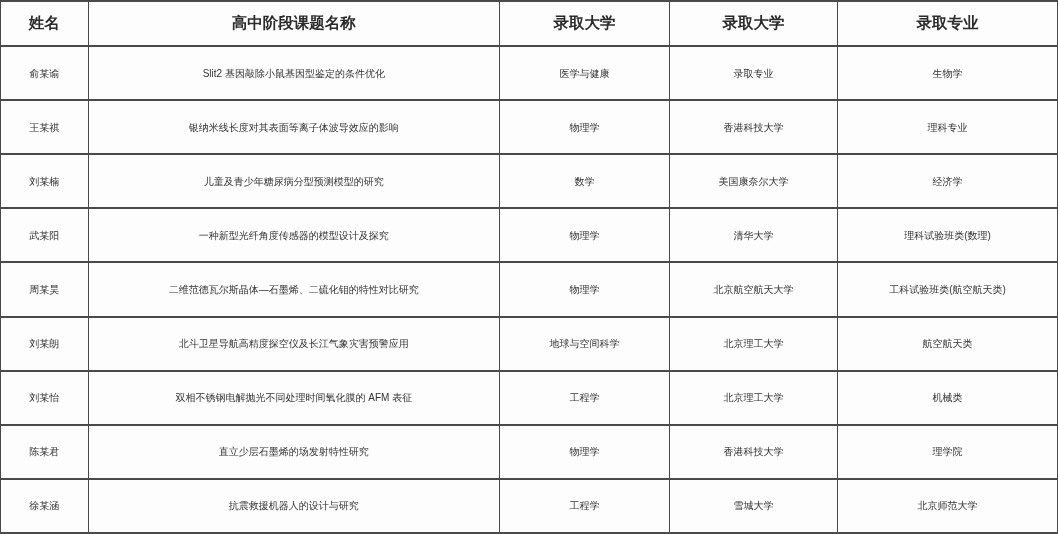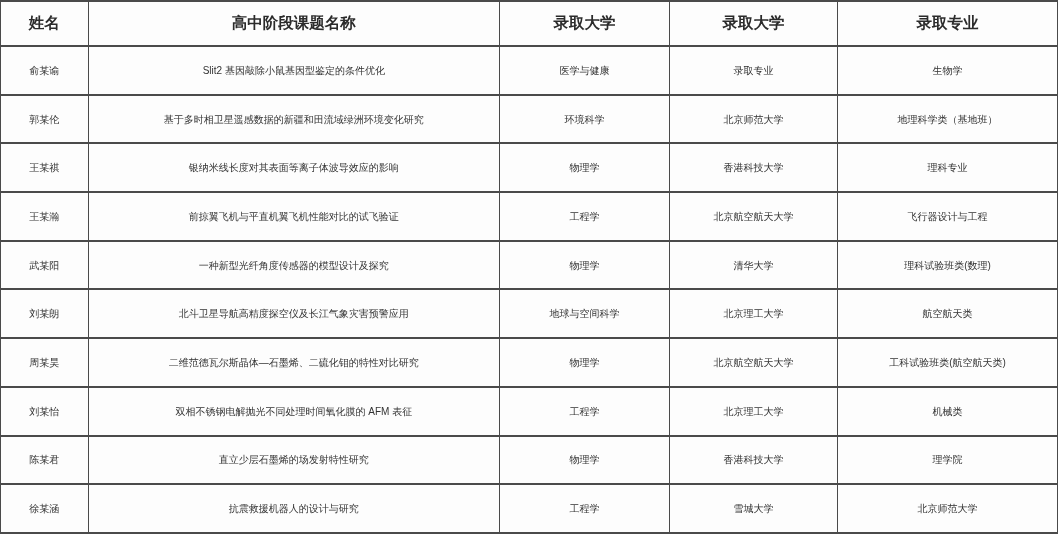--- a/index.html
+++ b/index.html
@@ -68,60 +68,53 @@
   </thead>
   <tbody>
       <tr>
         <td>俞某谕</td>
         <td>Slit2 基因敲除小鼠基因型鉴定的条件优化</td>
         <td>医学与健康</td>
         <td>录取专业</td>
         <td>生物学</td>
       </tr>
       <tr>
-        <td>郭某伦</td>
-        <td>基于多时相卫星遥感数据的新疆和田流域绿洲环境变化研究</td>
-        <td>环境科学</td>
-        <td>北京师范大学</td>
-        <td>地理科学类（基地班）</td>
-      </tr>
-      <tr>
         <td>王某祺</td>
         <td>银纳米线长度对其表面等离子体波导效应的影响</td>
         <td>物理学</td>
         <td>香港科技大学</td>
         <td>理科专业</td>
       </tr>
       <tr>
-        <td>王某瀚</td>
-        <td>前掠翼飞机与平直机翼飞机性能对比的试飞验证</td>
-        <td>工程学</td>
-        <td>北京航空航天大学</td>
-        <td>飞行器设计与工程</td>
+        <td>刘某楠</td>
+        <td>儿童及青少年糖尿病分型预测模型的研究</td>
+        <td>数学</td>
+        <td>美国康奈尔大学</td>
+        <td>经济学</td>
       </tr>
       <tr>
         <td>武某阳</td>
         <td>一种新型光纤角度传感器的模型设计及探究</td>
         <td>物理学</td>
         <td>清华大学</td>
         <td>理科试验班类(数理)</td>
       </tr>
       <tr>
+        <td>周某昊</td>
+        <td>二维范德瓦尔斯晶体—石墨烯、二硫化钼的特性对比研究</td>
+        <td>物理学</td>
+        <td>北京航空航天大学</td>
+        <td>工科试验班类(航空航天类)</td>
+      </tr>
+      <tr>
         <td>刘某朗</td>
         <td>北斗卫星导航高精度探空仪及长江气象灾害预警应用</td>
         <td>地球与空间科学</td>
         <td>北京理工大学</td>
         <td>航空航天类</td>
-      </tr>
-      <tr>
-        <td>周某昊</td>
-        <td>二维范德瓦尔斯晶体—石墨烯、二硫化钼的特性对比研究</td>
-        <td>物理学</td>
-        <td>北京航空航天大学</td>
-        <td>工科试验班类(航空航天类)</td>
       </tr>
       <tr>
         <td>刘某怡</td>
         <td>双相不锈钢电解抛光不同处理时间氧化膜的 AFM 表征</td>
         <td>工程学</td>
         <td>北京理工大学</td>
         <td>机械类</td>
       </tr>
       <tr>
         <td>陈某君</td>

